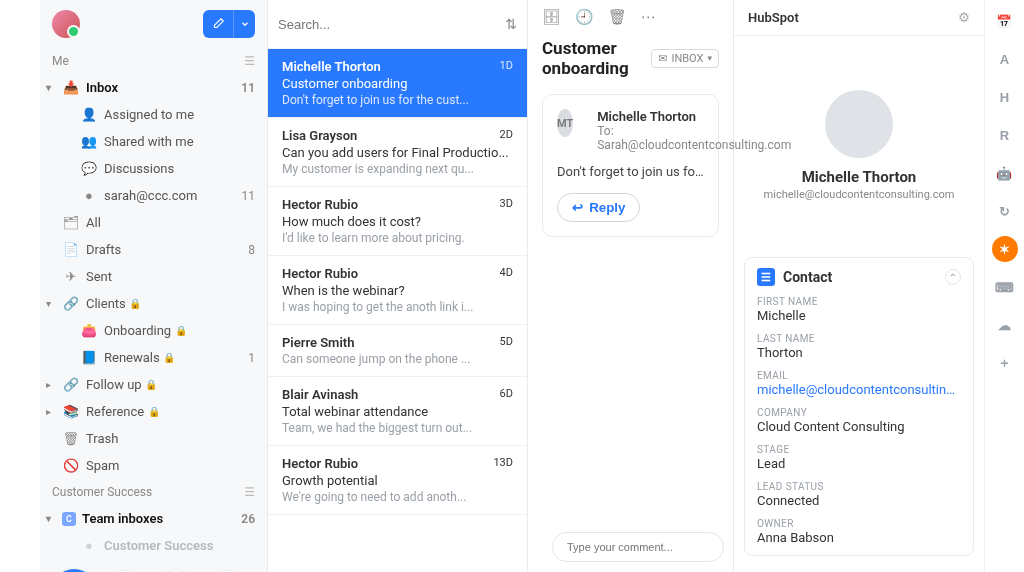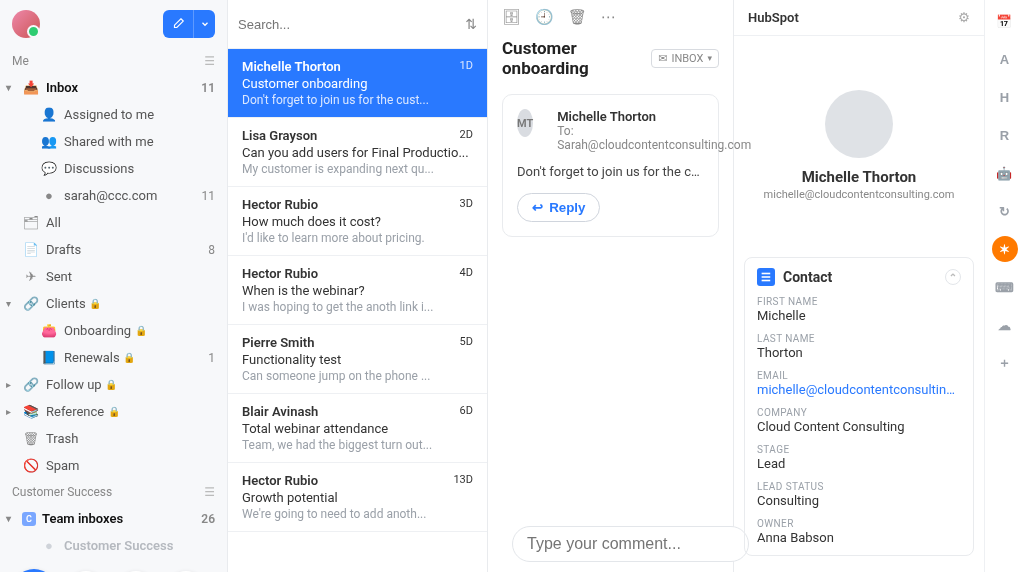--- a/index.html
+++ b/index.html
@@ -1,17 +1,17 @@
 <!DOCTYPE html>
 <html><head>
 <meta charset="utf-8">
 <style>
   * { box-sizing: border-box; margin: 0; padding: 0; }
   body { font-family: -apple-system, BlinkMacSystemFont, "Segoe UI", Roboto, sans-serif; font-size: 13px; color: #333; background: #fff; width: 1024px; height: 572px; overflow: hidden; display: flex; }
-  .sidebar { width: 228px; background: #f7f8fa; border-right: 1px solid #e9ebee; display: flex; flex-direction: column; }
+  .sidebar { width: 228px; background: #f7f8fa; border-right: 1px solid #e9ebee; display: flex; flex-direction: column; margin-left: 40px; }
   .sidebar-header { display: flex; align-items: center; justify-content: space-between; padding: 10px 12px; }
   .avatar { width: 28px; height: 28px; border-radius: 50%; background: linear-gradient(135deg,#e8a,#c55); position: relative; }
   .avatar::after { content:""; position:absolute; bottom:0; right:0; width:9px; height:9px; background:#2ecc71; border:2px solid #f7f8fa; border-radius:50%; }
   .compose { display:flex; }
   .compose-btn { background:#2979ff; color:#fff; border:none; border-radius:6px 0 0 6px; width:30px; height:28px; display:flex; align-items:center; justify-content:center; cursor:pointer; }
   .compose-chev { background:#2979ff; color:#fff; border:none; border-radius:0 6px 6px 0; width:22px; height:28px; display:flex; align-items:center; justify-content:center; cursor:pointer; border-left:1px solid rgba(255,255,255,0.25);}
   .section-title { font-size:12px; color:#888; padding:6px 12px; display:flex; justify-content:space-between; align-items:center;}
   .folder { display:flex; align-items:center; padding:6px 12px 6px 22px; cursor:pointer; color:#555; position:relative;}
   .folder.bold { font-weight:600; color:#111; }
   .folder .count { margin-left:auto; color:#888; font-size:12px; }
@@ -44,21 +44,21 @@
   .reading-header h2 { font-size:17px; font-weight:700; color:#222;}
   .inbox-badge { border:1px solid #d8dbe0; border-radius:4px; padding:2px 6px; font-size:11px; color:#888; display:flex; align-items:center; gap:4px;}
   .msg-card { margin:6px 14px; border:1px solid #e9ebee; border-radius:10px; padding:14px; }
   .msg-from-row { display:flex; gap:24px; }
   .msg-avatar { width:28px; height:28px; border-radius:50%; background:#d9dce1; color:#777; font-size:11px; font-weight:600; display:flex; align-items:center; justify-content:center;}
   .msg-from { font-weight:600; }
   .msg-to { font-size:12px; color:#888;}
   .msg-body { margin-top:12px; font-size:13px; color:#444; white-space:nowrap; overflow:hidden; text-overflow:ellipsis;}
   .reply-btn { margin-top:14px; border:1px solid #d0d5dd; background:#fff; color:#2979ff; border-radius:18px; padding:6px 14px; font-weight:600; cursor:pointer; display:inline-flex; align-items:center; gap:6px;}
   .comment-row { margin-top:auto; padding:10px 14px; display:flex; align-items:center; gap:10px;}
-  .comment-input { flex:1; border:1px solid #e3e6ea; border-radius:18px; padding:8px 14px; font-size:16px; color:#ec4899; outline:none;margin-top:35px;}
+  .comment-input { flex:1; border:1px solid #e3e6ea; border-radius:18px; padding:8px 14px; font-size:11px; color:#ec4899; outline:none;margin-top:35px;}
   .mini-avatar { width:26px; height:26px; border-radius:50%; background:linear-gradient(135deg,#e8a,#c55);}
   
   .hubspot { width:250px; display:flex; flex-direction:column; padding:0;gap:38px;}
   .hs-header { padding:10px 14px; font-weight:600; color:#333; border-bottom:1px solid #eef0f3; display:flex; justify-content:space-between; align-items:center;}
   .hs-gear { color:#aaa; cursor:pointer; background:none;border:none;}
   .hs-profile { text-align:center; padding:16px 10px 10px; }
   .hs-avatar { width:68px; height:68px; border-radius:50%; background:#dfe2e6; margin:0 auto 10px;}
   .hs-name { font-weight:700; font-size:15px;}
   .hs-email { font-size:11px; color:#888; margin-top:2px;}
   .hs-card { margin:8px 10px; border:1px solid #e9ebee; border-radius:8px; padding:10px 12px;}
@@ -242,21 +242,20 @@
           <span class="time">4D</span>
         </div>
         <div class="subj">When is the webinar?</div>
         <div class="prev">I was hoping to get the anoth link i...</div>
       </div>
       <div class="thread">
         <div class="line1">
           <span>Pierre Smith</span>
           <span class="time">5D</span>
         </div>
-        <div class="subj">Functionality test</div>
         <div class="prev">Can someone jump on the phone ...</div>
       </div>
       <div class="thread">
         <div class="line1">
           <span>Blair Avinash</span>
           <span class="time">6D</span>
         </div>
         <div class="subj">Total webinar attendance</div>
         <div class="prev">Team, we had the biggest turn out...</div>
       </div>
@@ -326,21 +325,21 @@
     <div class="hs-field-val">Michelle</div>
     <div class="hs-field-label">LAST NAME</div>
     <div class="hs-field-val">Thorton</div>
     <div class="hs-field-label">EMAIL</div>
     <div class="hs-field-val link">michelle@cloudcontentconsulting....</div>
     <div class="hs-field-label">COMPANY</div>
     <div class="hs-field-val">Cloud Content Consulting</div>
     <div class="hs-field-label">STAGE</div>
     <div class="hs-field-val">Lead</div>
     <div class="hs-field-label">LEAD STATUS</div>
-    <div class="hs-field-val">Consulting</div>
+    <div class="hs-field-val">Connected</div>
     <div class="hs-field-label">OWNER</div>
     <div class="hs-field-val">Anna Babson</div>
   </div>
   <div class="hs-card hs-create">
     <span class="ci">🏢</span>
     <span>Create Company</span>
   </div>
 </div>
 
 <div class="rail">

